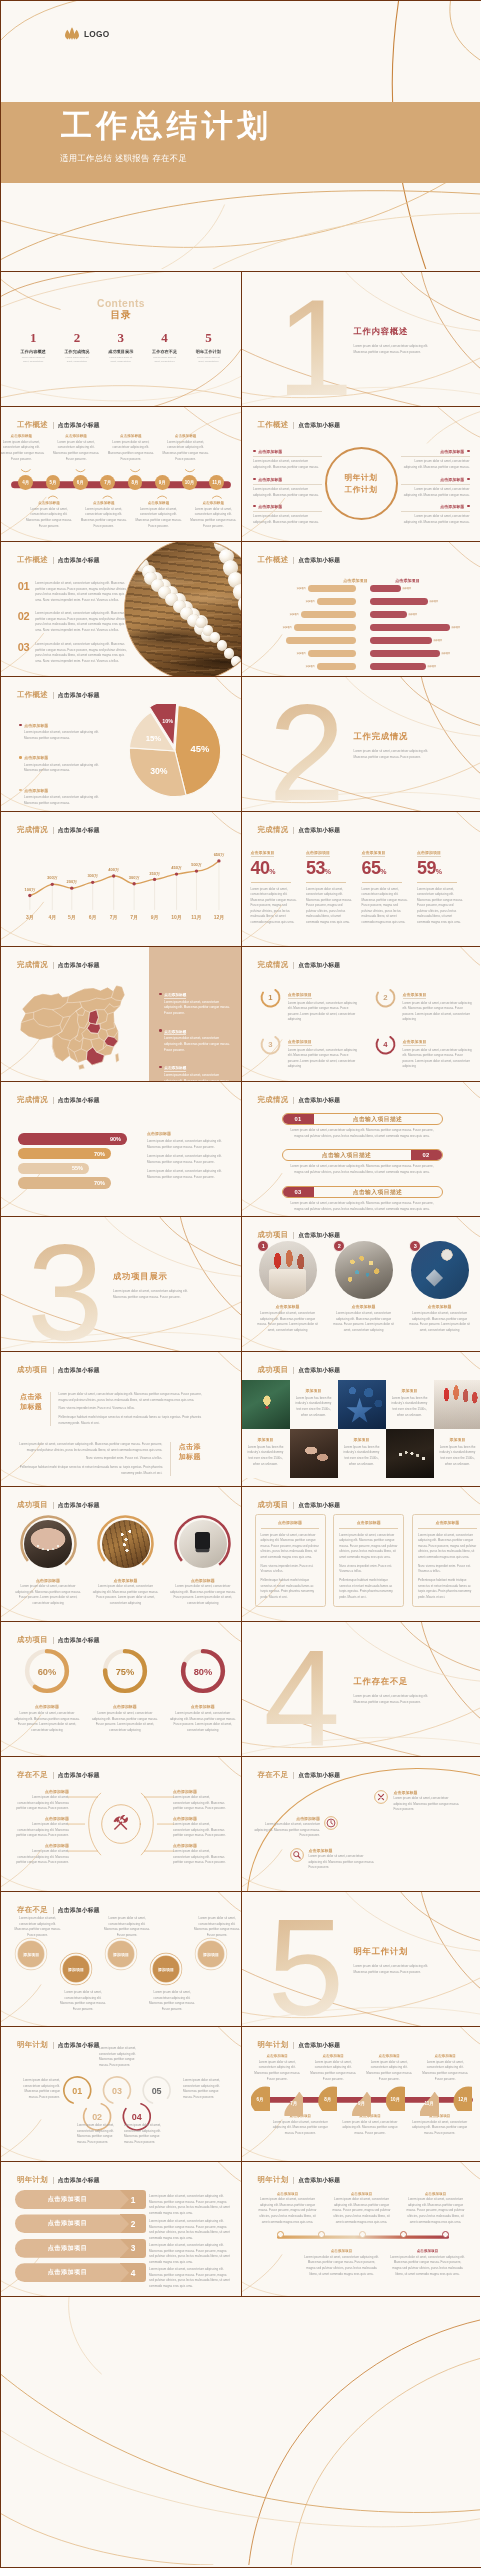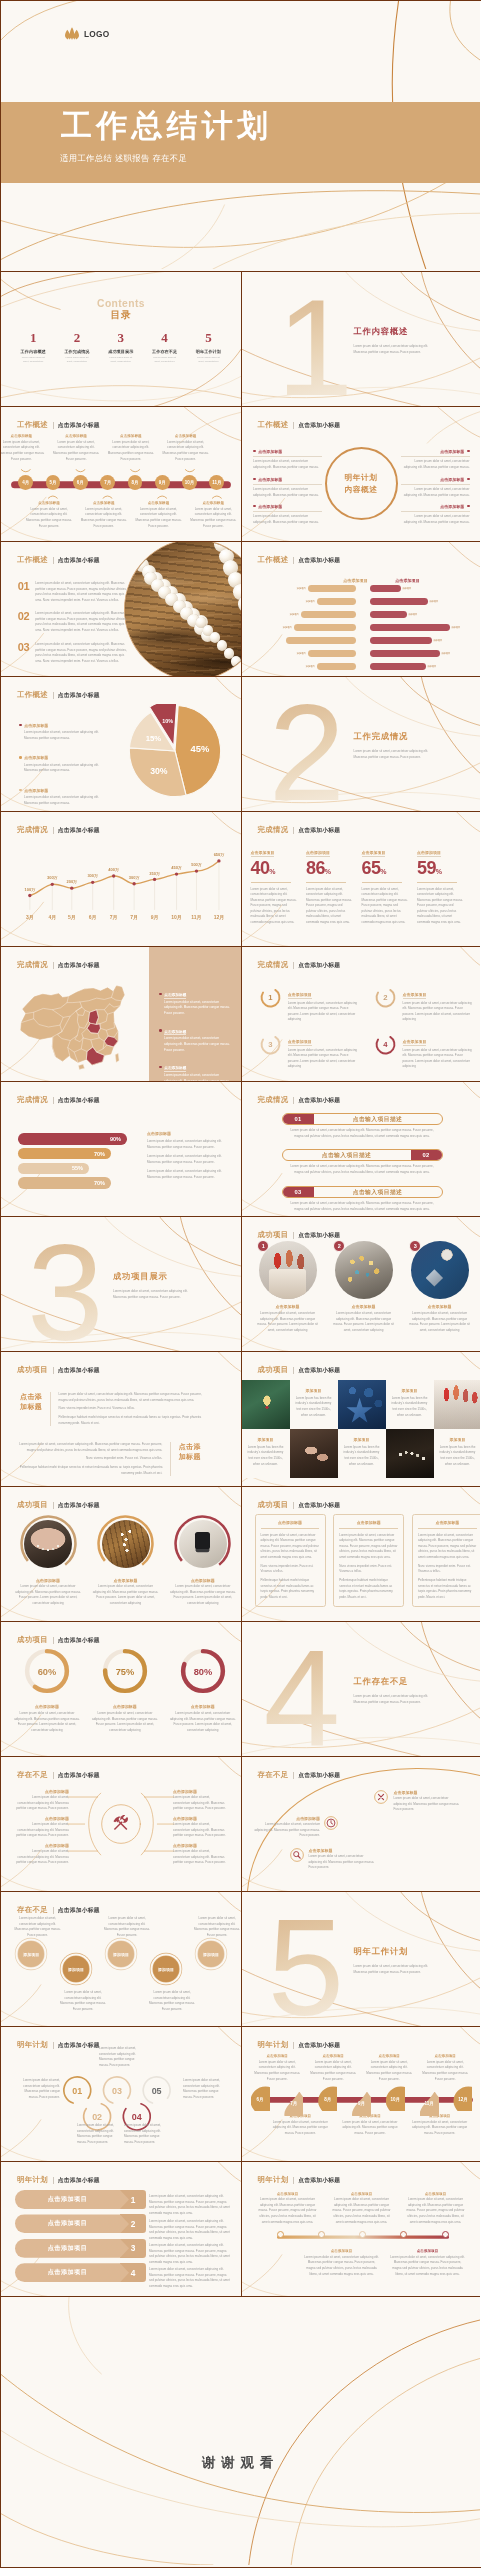--- a/index.html
+++ b/index.html
@@ -433,21 +433,21 @@
       <path d="M-4 204 C26 184 50 164 66 142" stroke="#e6c79f" stroke-width="1"></path>
     </g>
   </svg>
   <div class="shdr">
     <span class="h1">工作概述</span>
     <span class="bar"></span>
     <span class="h2">点击添加小标题</span>
   </div>
   <div class="ab" style="left:83px;top:40px;width:73px;height:73px;border-radius:50%;border:2.6px solid #cf9150;display:flex;flex-direction:column;align-items:center;justify-content:center">
     <div style="font-size:7.7px;font-weight:700;color:#cf9150;letter-spacing:0.6px;line-height:1.5">明年计划</div>
-    <div style="font-size:7.7px;font-weight:700;color:#cf9150;letter-spacing:0.6px;line-height:1.5">内容概述</div>
+    <div style="font-size:7.7px;font-weight:700;color:#cf9150;letter-spacing:0.6px;line-height:1.5">工作计划</div>
   </div>
   <div class="ab" style="left:11.6px;top:37px;width:69px">
           <div class="ul" style="padding-bottom:1.3px"><span class="dot"></span><span class="tr">点击添加标题</span></div>
           <div class="bd" style="margin-top:1.9px">Lorem ipsum dolor sit amet, consectetuer adipiscing elit. Maecenas porttitor congue massa.</div>
         </div>
   <div class="ab" style="left:11.6px;top:65px;width:69px">
           <div class="ul" style="padding-bottom:1.3px"><span class="dot"></span><span class="tr">点击添加标题</span></div>
           <div class="bd" style="margin-top:1.9px">Lorem ipsum dolor sit amet, consectetuer adipiscing elit. Maecenas porttitor congue massa.</div>
         </div>
   <div class="ab" style="left:11.6px;top:92px;width:69px">
@@ -765,21 +765,21 @@
       <path d="M-4 204 C24 186 48 166 62 144" stroke="#e6c79f" stroke-width="1"></path>
     </g>
   </svg>
   <div class="shdr">
     <span class="h1">完成情况</span>
     <span class="bar"></span>
     <span class="h2">点击添加小标题</span>
   </div>
   <div class="ab" style="left:9px;top:33px;width:222px;display:flex">
     <div class="kpi"><div class="tt">点击添加项目</div><div class="kpi-v"><span>40</span><i>%</i></div><div class="kpi-rule"></div><div class="bd">Lorem ipsum dolor sit amet, consectetuer adipiscing elit. Maecenas porttitor congue massa. Fusce posuere, magna sed pulvinar ultricies, purus lectus malesuada libero, sit amet commodo magna eros quis urna.</div></div>
-    <div class="kpi"><div class="tt">点击添加项目</div><div class="kpi-v"><span>86</span><i>%</i></div><div class="kpi-rule"></div><div class="bd">Lorem ipsum dolor sit amet, consectetuer adipiscing elit. Maecenas porttitor congue massa. Fusce posuere, magna sed pulvinar ultricies, purus lectus malesuada libero, sit amet commodo magna eros quis urna.</div></div>
+    <div class="kpi"><div class="tt">点击添加项目</div><div class="kpi-v"><span>53</span><i>%</i></div><div class="kpi-rule"></div><div class="bd">Lorem ipsum dolor sit amet, consectetuer adipiscing elit. Maecenas porttitor congue massa. Fusce posuere, magna sed pulvinar ultricies, purus lectus malesuada libero, sit amet commodo magna eros quis urna.</div></div>
     <div class="kpi"><div class="tt">点击添加项目</div><div class="kpi-v"><span>65</span><i>%</i></div><div class="kpi-rule"></div><div class="bd">Lorem ipsum dolor sit amet, consectetuer adipiscing elit. Maecenas porttitor congue massa. Fusce posuere, magna sed pulvinar ultricies, purus lectus malesuada libero, sit amet commodo magna eros quis urna.</div></div>
     <div class="kpi"><div class="tt">点击添加项目</div><div class="kpi-v"><span>59</span><i>%</i></div><div class="kpi-rule"></div><div class="bd">Lorem ipsum dolor sit amet, consectetuer adipiscing elit. Maecenas porttitor congue massa. Fusce posuere, magna sed pulvinar ultricies, purus lectus malesuada libero, sit amet commodo magna eros quis urna.</div></div>
   </div>
 </div>
 
 </div>
 
 <div class="row">
 
 <div class="slide half">
@@ -1654,17 +1654,16 @@
   <svg class="bg" width="479" height="268" viewBox="0 0 746 418">
     <g fill="none" stroke-linecap="round">
       <path d="M746 36 C640 60 520 130 452 234 C410 300 392 364 386 418" stroke="#cf9150" stroke-width="1.5"></path>
       <path d="M746 96 C660 120 566 178 508 262 C474 312 458 368 452 418" stroke="#e2b884" stroke-width="1.2"></path>
       <path d="M-4 118 C70 180 178 246 318 290 C448 330 616 344 746 332" stroke="#d8a667" stroke-width="1.4"></path>
       <path d="M-4 206 C90 268 230 320 400 344 C540 364 660 362 746 346" stroke="#edd6b7" stroke-width="1.2"></path>
       <path d="M-4 336 C90 392 226 418 330 418" stroke="#e2b884" stroke-width="1.2"></path>
       <path d="M106 -4 C100 40 118 86 156 120" stroke="#edd6b7" stroke-width="1.1"></path>
     </g>
   </svg>
-  <div class="ab ctr" style="left:0;top:157px;width:479px;font-size:13.5px;font-weight:700;color:#4a4a4a;letter-spacing:5.8px">谢谢观看</div>
 </div>
 
 </div>
 
 
 </body></html>

